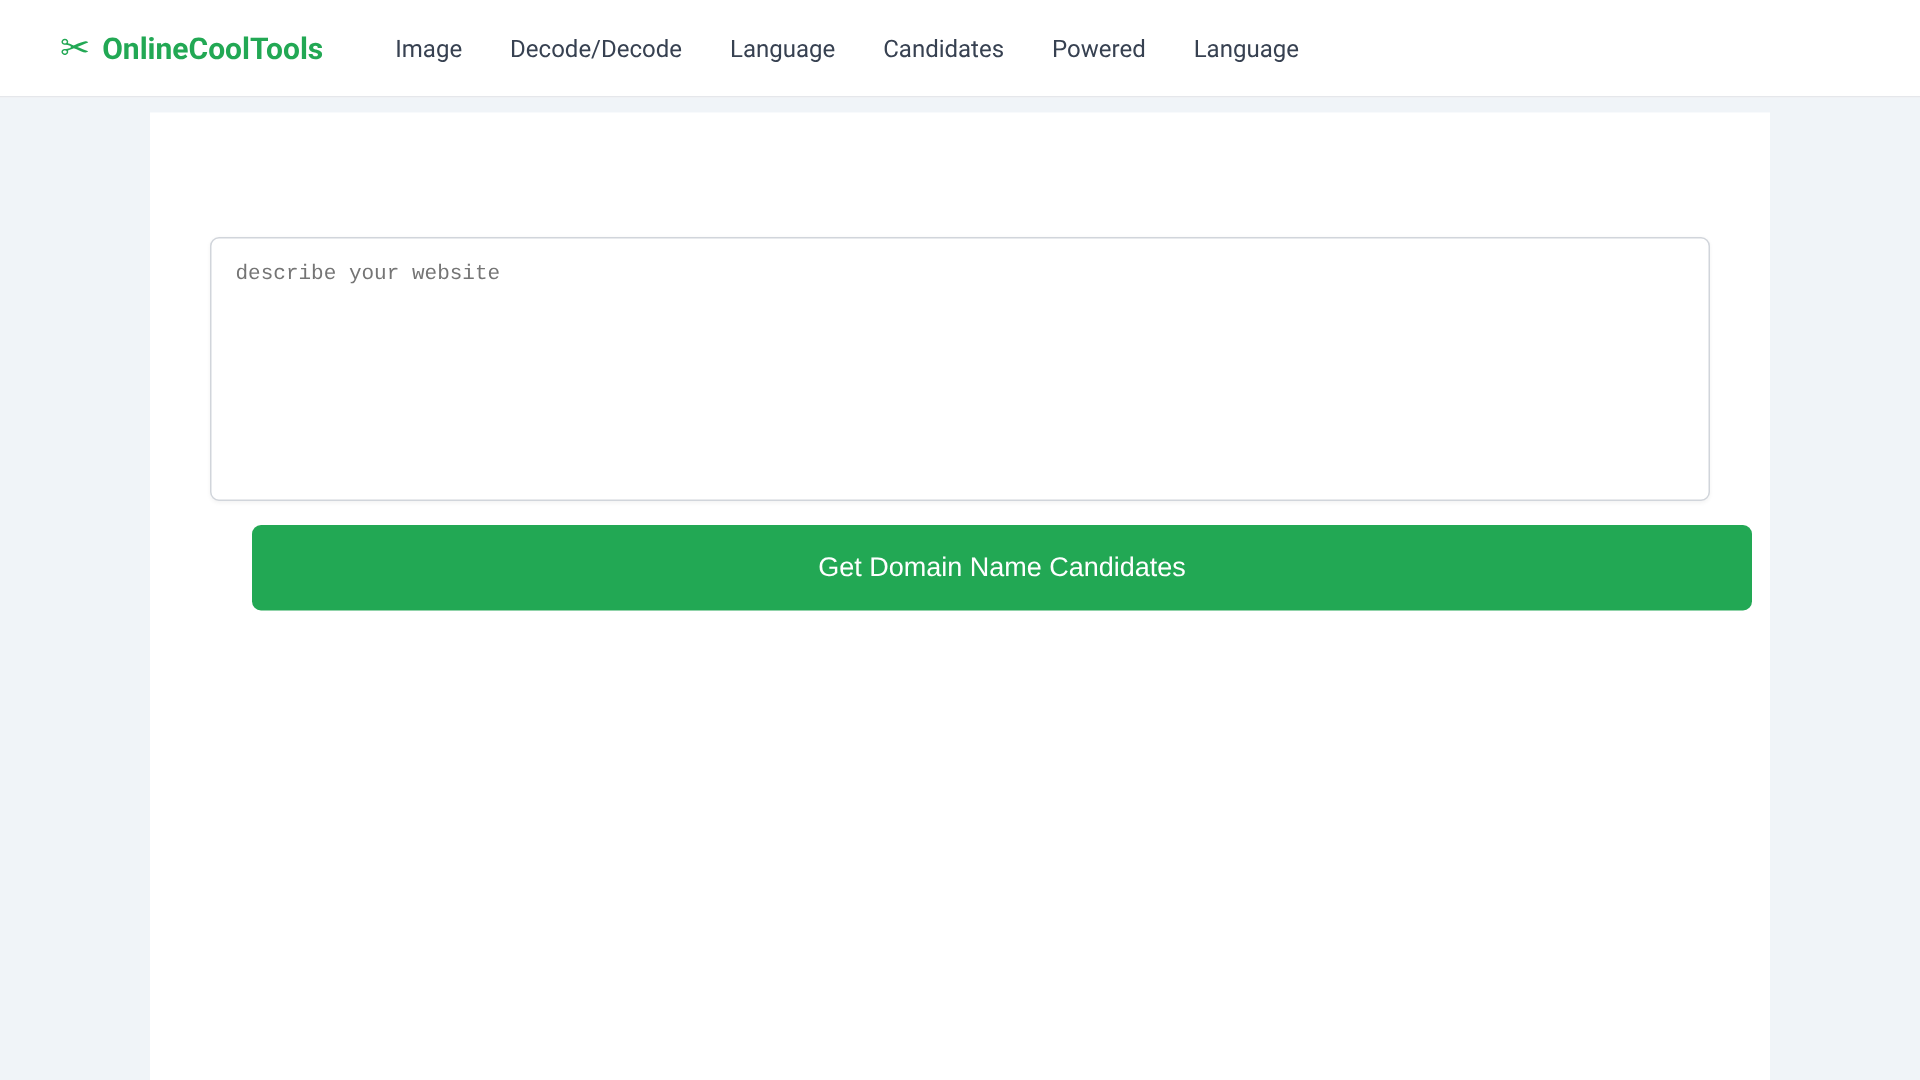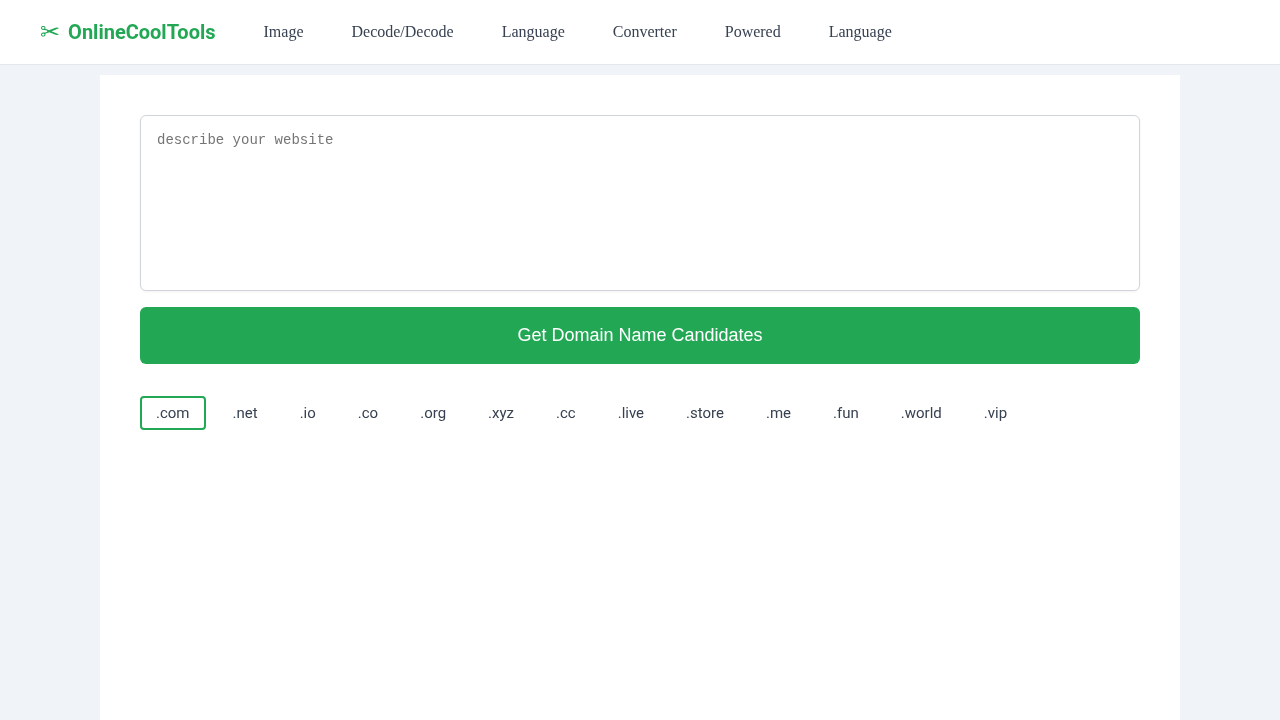--- a/index.html
+++ b/index.html
@@ -39,23 +39,22 @@
 
     .logo-text {
       color: #22a854;
       font-size: 20px;
       font-weight: 700;
     }
 
     nav {
       display: flex;
       align-items: center;
-      gap: 48px;
+      gap: 32px;
       margin-left: 8px;
-      font-family: Liberation Serif, serif;
     }
 
     nav a {
       text-decoration: none;
       color: #374151;
       font-size: 16px;
       font-weight: 400;
       cursor: pointer;
     }
 
@@ -75,20 +74,21 @@
       margin-bottom: 36px;
     }
 
     .textarea-wrapper {
       border: 1px solid #d1d5db;
       border-radius: 6px;
       overflow: hidden;
       margin-bottom: 16px;
       background: #ffffff;
       box-shadow: 0 1px 3px rgba(0,0,0,0.05);
+      margin-top: 43px;
     }
 
     .description-textarea {
       width: 100%;
       height: 170px;
       padding: 16px;
       border: none;
       outline: none;
       font-size: 14px;
       font-family: 'Courier New', monospace;
@@ -101,20 +101,21 @@
       width: 100%;
       padding: 18px;
       background-color: #22a854;
       color: #ffffff;
       border: none;
       border-radius: 6px;
       font-size: 18px;
       font-weight: 500;
       cursor: pointer;
       margin-bottom: 32px;
+      margin-left: 28px;
     }
 
     .tld-section {
       display: flex;
       flex-wrap: wrap;
       gap: 12px;
       align-items: center;
     }
 
     .tld-item {
@@ -136,42 +137,27 @@
 
 <header>
   <a class="logo-area">
     <span class="logo-icon">✂</span>
     <span class="logo-text">OnlineCoolTools</span>
   </a>
   <nav id="main-nav">
   <a>Image</a>
       <a>Decode/Decode</a>
       <a>Language</a>
-      <a>Converter</a>
+      <a>Candidates</a>
       <a>Powered</a>
       <a>Language</a>
     </nav>
 </header>
 
 <div class="main-content">
 
   <div class="textarea-wrapper">
     <textarea class="description-textarea" placeholder="describe your website" style=""></textarea>
   </div>
 
   <button class="generate-button">Get Domain Name Candidates</button>
 
-  <div class="tld-section" id="tld-section">
-  <span class="tld-item selected">.com</span>
-      <span class="tld-item">.net</span>
-      <span class="tld-item">.io</span>
-      <span class="tld-item">.co</span>
-      <span class="tld-item">.org</span>
-      <span class="tld-item">.xyz</span>
-      <span class="tld-item">.cc</span>
-      <span class="tld-item">.live</span>
-      <span class="tld-item">.store</span>
-      <span class="tld-item">.me</span>
-      <span class="tld-item">.fun</span>
-      <span class="tld-item">.world</span>
-      <span class="tld-item">.vip</span>
-    </div>
 </div>
 
 </body></html>

